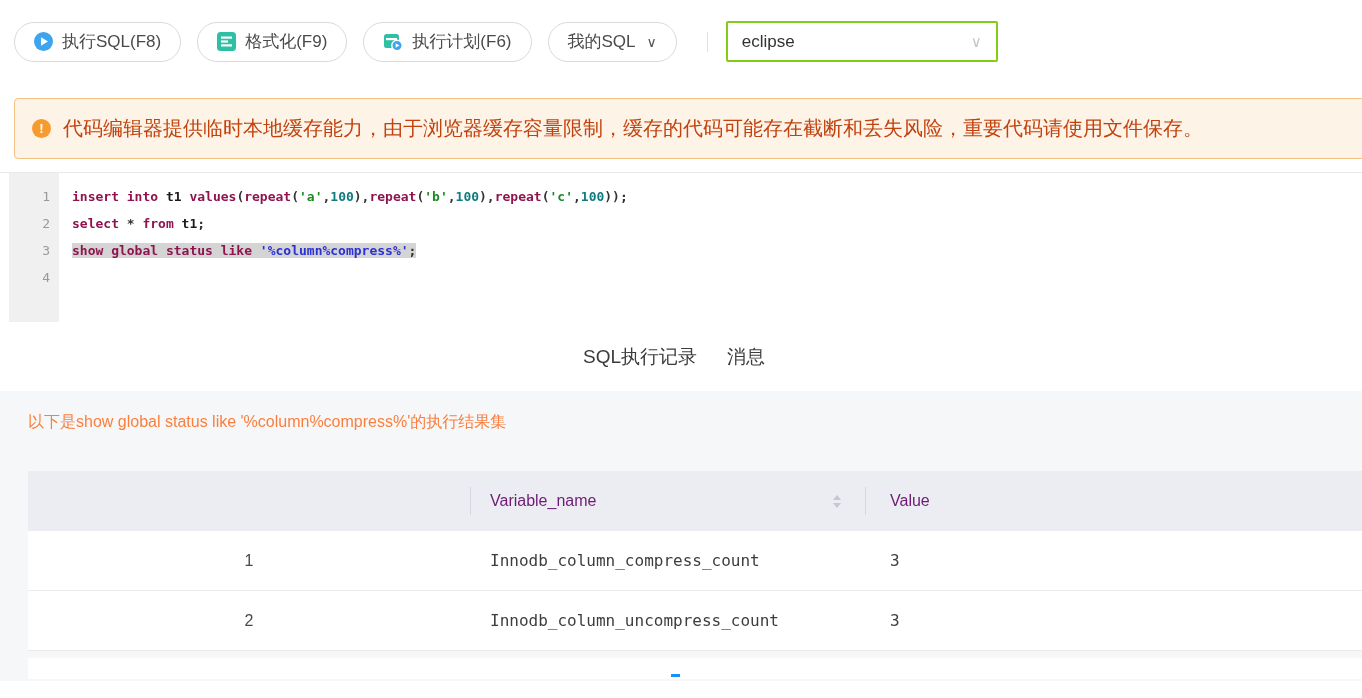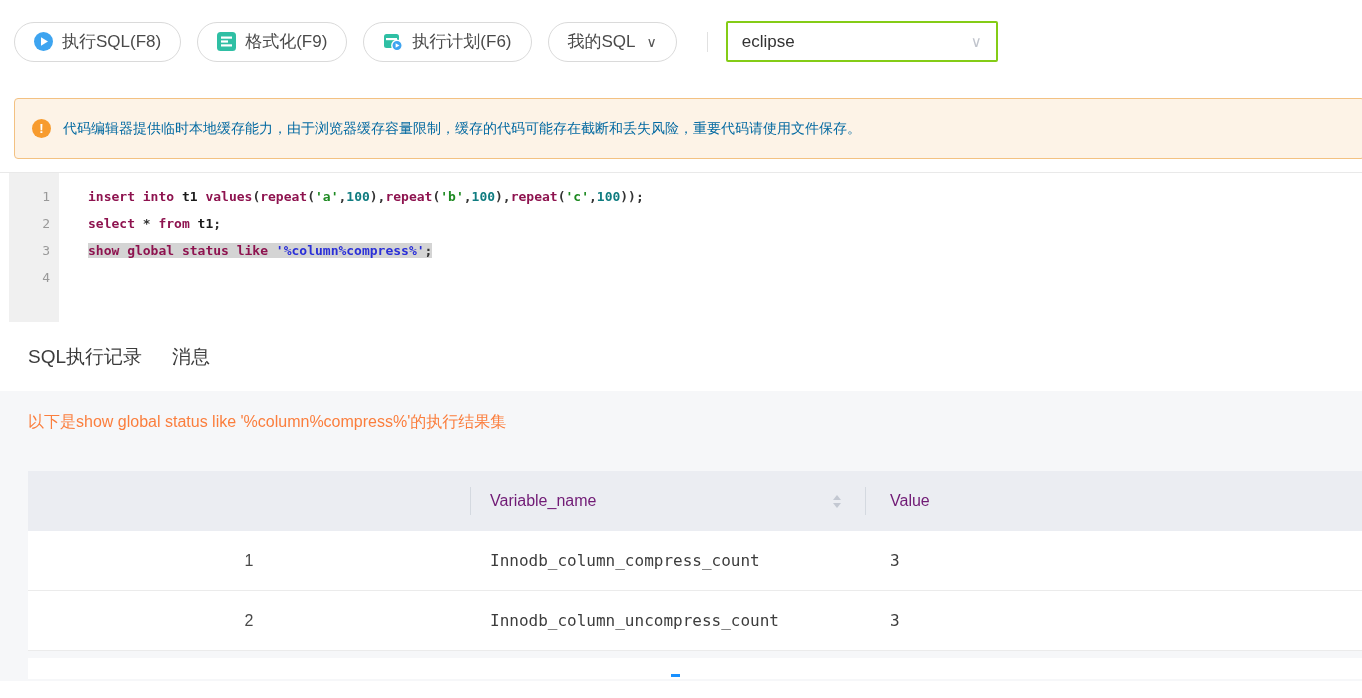--- a/index.html
+++ b/index.html
@@ -33,48 +33,48 @@
   .alert {
     margin: 36px -3px 0 14px; height: 61px;
     display: flex; align-items: center; gap: 12px; padding: 0 17px;
     background: #fdf3e7; border: 1px solid #f3c182; border-radius: 4px;
   }
   .alert-icon {
     flex: 0 0 auto; width: 19px; height: 19px; border-radius: 50%;
     background: #f79b2e; color: #fff; font-size: 13px; font-weight: bold;
     display: flex; align-items: center; justify-content: center;
   }
-  .alert-text { font-size: 14px; color: #0369a1; white-space: nowrap; overflow: hidden; }
+  .alert-text { font-size: 20px; color: #c2410c; white-space: nowrap; overflow: hidden; }
 
   
   .editor {
     margin-top: 13px; height: 150px; border-top: 1px solid #e9e9e9;
     display: flex; padding-left: 9px; background: #fff;
   }
   .gutter {
     width: 50px; background: #f0f0f0; padding: 10px 9px 0 0;
     text-align: right; font-family: "DejaVu Sans Mono", monospace;
     font-size: 13px; line-height: 27px; color: #999;
   }
   .code {
-    flex: 1; padding: 10px 0 0 29px;
+    flex: 1; padding: 10px 0 0 13px;
     font-family: "DejaVu Sans Mono", monospace; font-size: 13px; font-weight: bold;
     line-height: 27px; white-space: pre; color: #333;
   }
   .code-line { height: 27px; }
   .sel-bg { background: #d4d4d4; }
   .tk-kw  { color: #8e134f; }
   .tk-id  { color: #1a1a1a; }
   .tk-strg{ color: #1e8a22; }
   .tk-strb{ color: #2a2fd8; }
   .tk-num { color: #0f7c80; }
   .tk-pun { color: #333; }
 
   
-  .tabbar { display: flex; align-items: stretch; height: 69px; padding-left: 28px; background: #fff; }
+  .tabbar { display: flex; align-items: stretch; height: 69px; padding-left: 16px; background: #fff; justify-content: center; }
   .tab {
     display: flex; align-items: center; font-size: 19px; color: #3c3c3c;
     margin-right: 30px; cursor: pointer; white-space: nowrap;
   }
   .tab.active {
     background: #f6f7f9; margin-right: 0; margin-left: -6px;
     padding: 0 20px; gap: 16px; color: #4f63ef;
   }
   .tab-close { color: #8b919c; font-size: 17px; cursor: pointer; }
 

